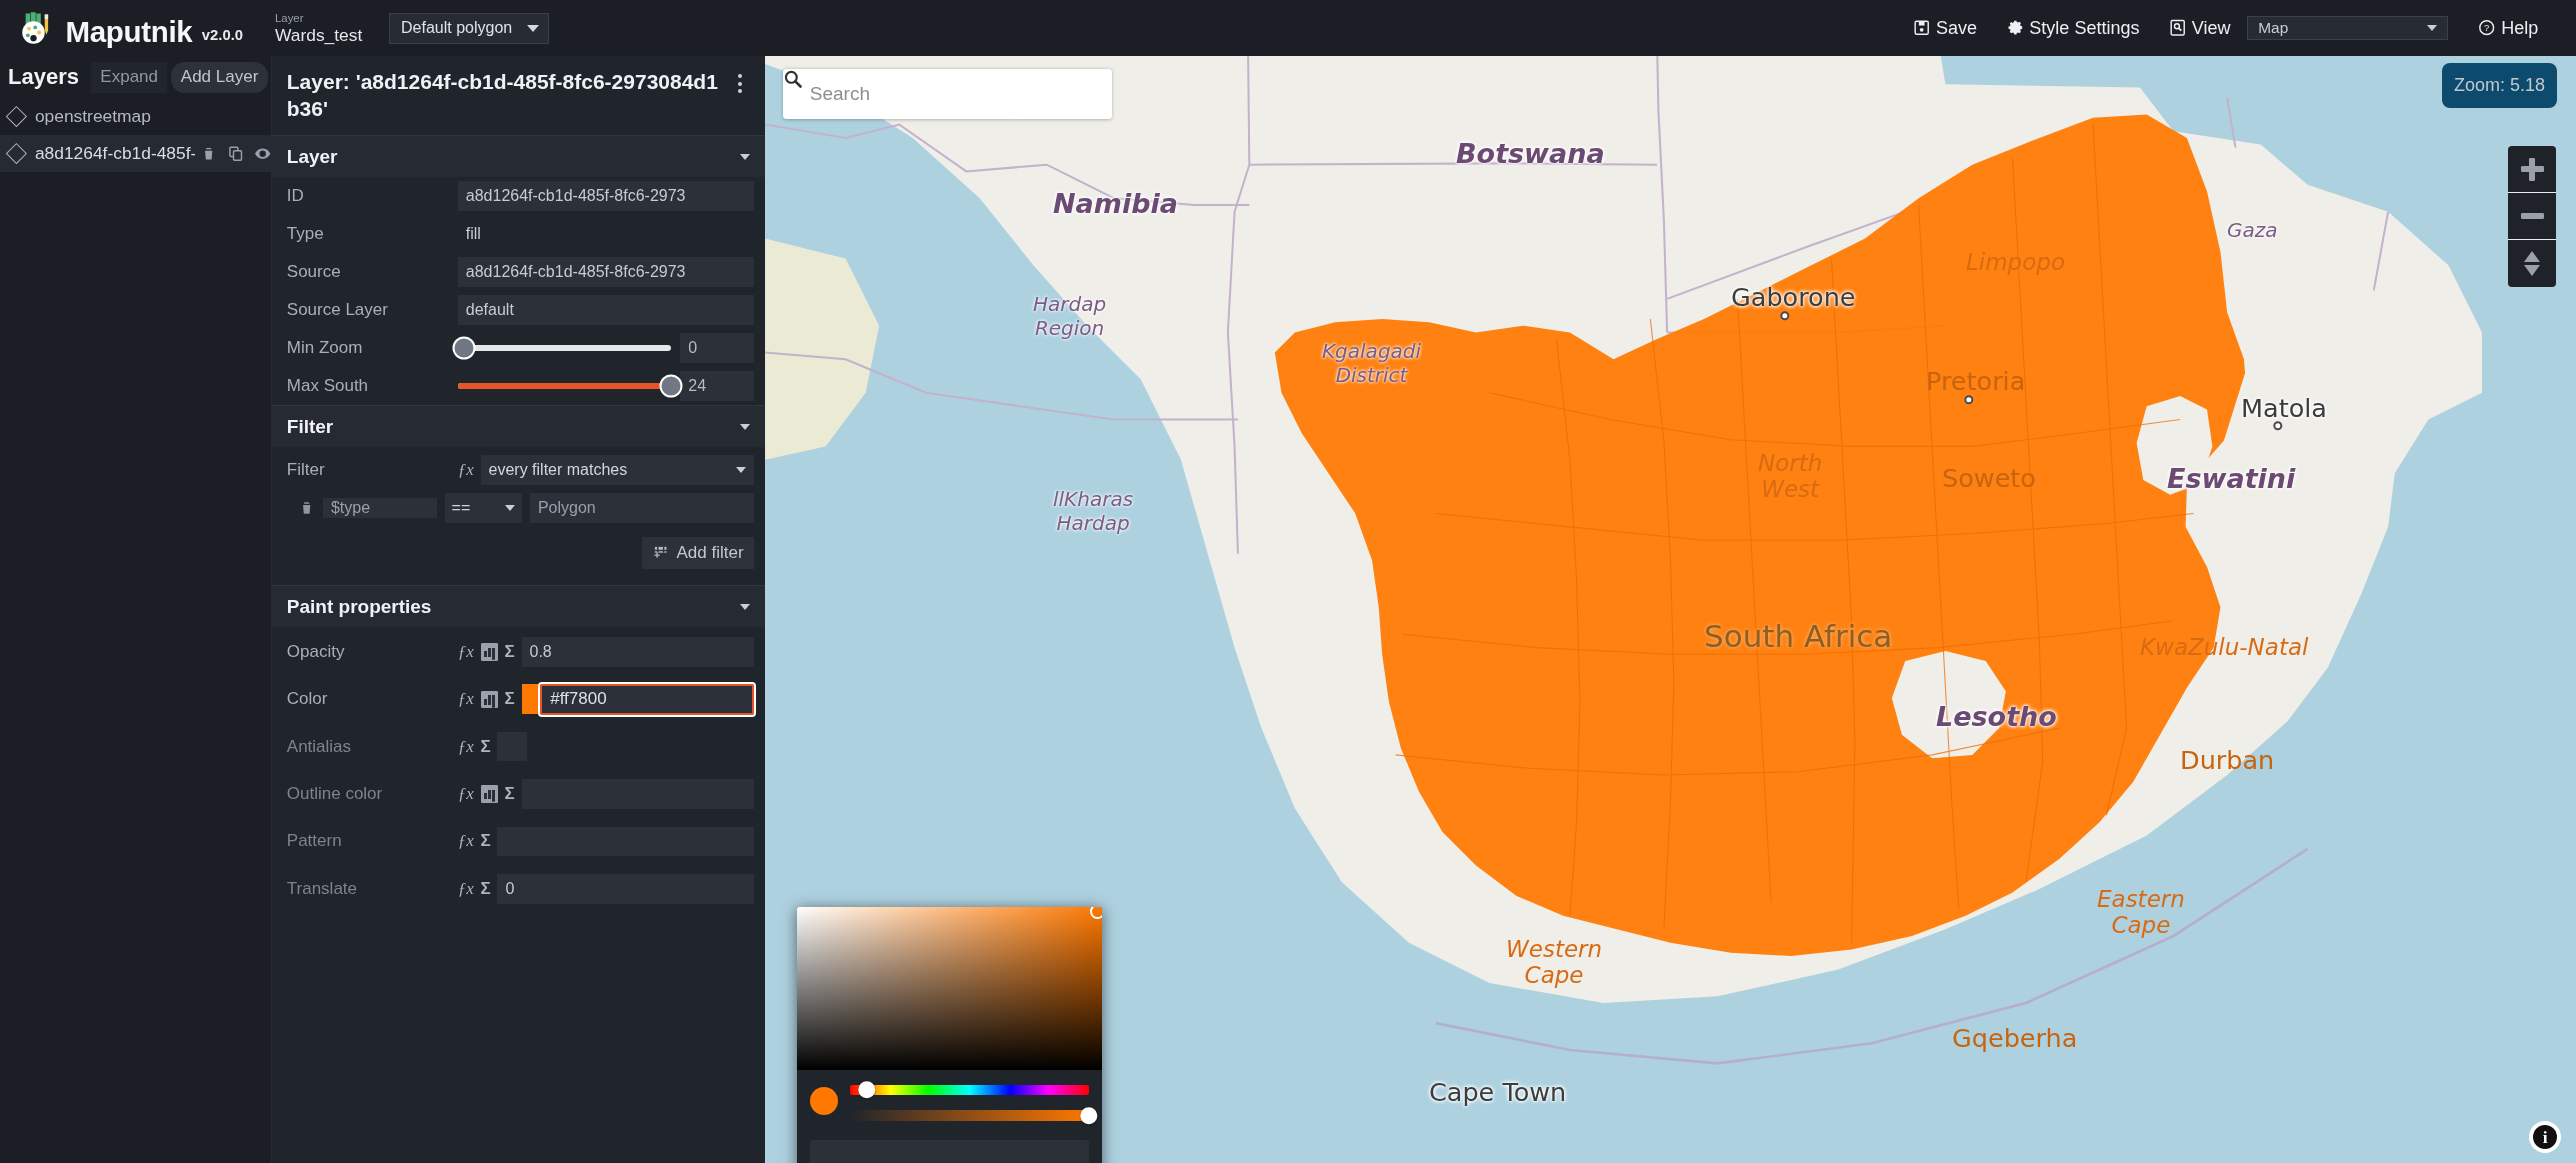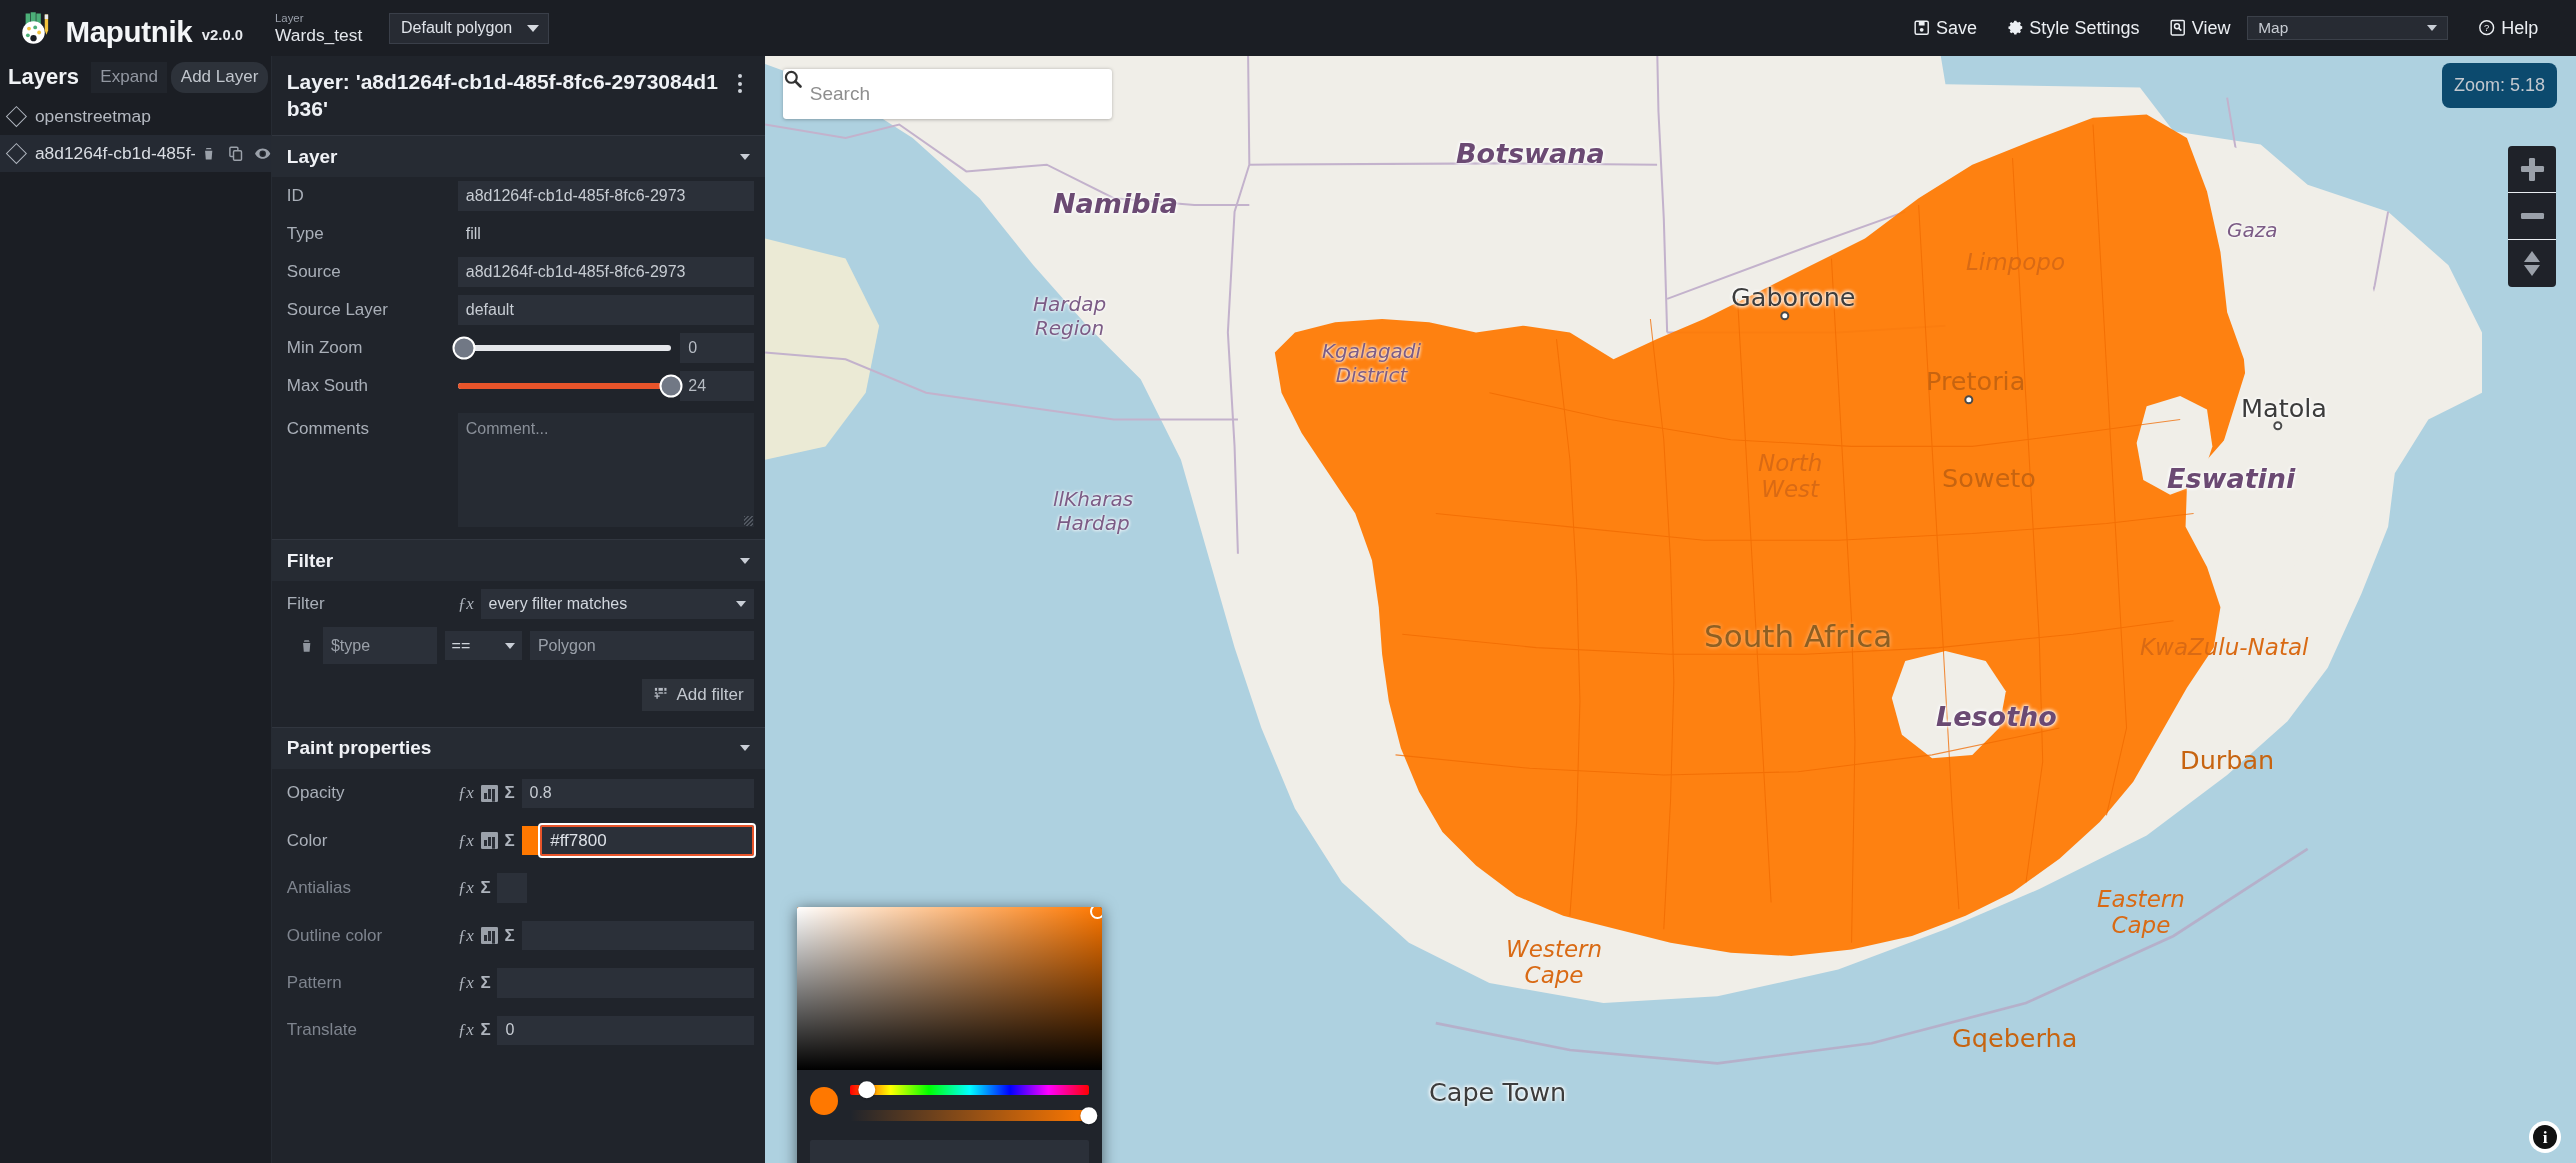--- a/index.html
+++ b/index.html
@@ -120,21 +120,21 @@
                   background: #717885; border: 2px solid #fff; transform: translate(-50%,-50%); cursor: pointer; }
   .numbox { width: 74px; height: 29.5px; background: #2b3039; display: flex; align-items: center;
             padding: 0 8px; font-size: 16px; color: #b7bcc4; flex: none; }
 
   .sel-ctl {
     flex: 1; height: 29.5px; background: #2b3039; display: flex; align-items: center;
     justify-content: space-between; padding: 0 8px; font-size: 16px; color: #d2d7de; cursor: pointer;
   }
   .filter-row { display: flex; align-items: center; gap: 8px; padding: 8px 10.7px 0 25.5px; }
   .trash { width: 17.4px; height: 20px; cursor: pointer; flex: none; }
-  .fi-key { width: 114px; height: 37px; background: #2b3039; display: flex; align-items: center; padding: 0 8px; font-size: 16px; color: #9aa0a9; }
+  .fi-key { width: 114px; height: 20px; background: #2b3039; display: flex; align-items: center; padding: 0 8px; font-size: 16px; color: #9aa0a9; }
   .fi-op { width: 77px; height: 29.5px; background: #2b3039; display: flex; align-items: center; justify-content: space-between; padding: 0 6.7px; font-size: 16px; color: #cfd4db; cursor: pointer; }
   .fi-val { flex: 1; height: 29.5px; background: #2b3039; display: flex; align-items: center; padding: 0 8px; font-size: 16px; color: #9aa0a9; }
   .addfilter-wrap { display: flex; justify-content: flex-end; padding: 14.8px 10.7px 16px 0; }
   .addfilter { background: #2d323a; height: 32px; display: flex; align-items: center; gap: 6.7px; padding: 0 10.7px; cursor: pointer; }
   .addfilter .lbl { font-size: 17px; color: #c3c8cf; }
 
   
   .color-swatch { width: 17.4px; height: 29.5px; background: #ff7800; flex: none; }
   .color-input {
     flex: 1; height: 31px; background: #2b3039; border: 2px solid #e8542a;
@@ -388,24 +388,20 @@
       <div class="slider-wrap">
         <div class="slider">
           <div class="track"></div>
           <div class="fill" style="width:100%"></div>
           <div class="knob" style="left:100%"></div>
         </div>
         <span class="numbox">24</span>
       </div>
     </div>
 
-    <div class="row" style="align-items:flex-start;padding-top:8px;padding-bottom:12px">
-      <span class="lab" style="padding-top:5.4px">Comments</span>
-      <span class="field ta">Comment...</span>
-    </div>
 
     <div class="section-head">
       <span class="t">Filter</span>
       <span class="caret-sm"></span>
     </div>
 
     <div class="row" style="padding-top:8px">
       <span class="lab">Filter</span>
       <div class="ctrl-icons">
         <span class="fx">ƒx</span>

